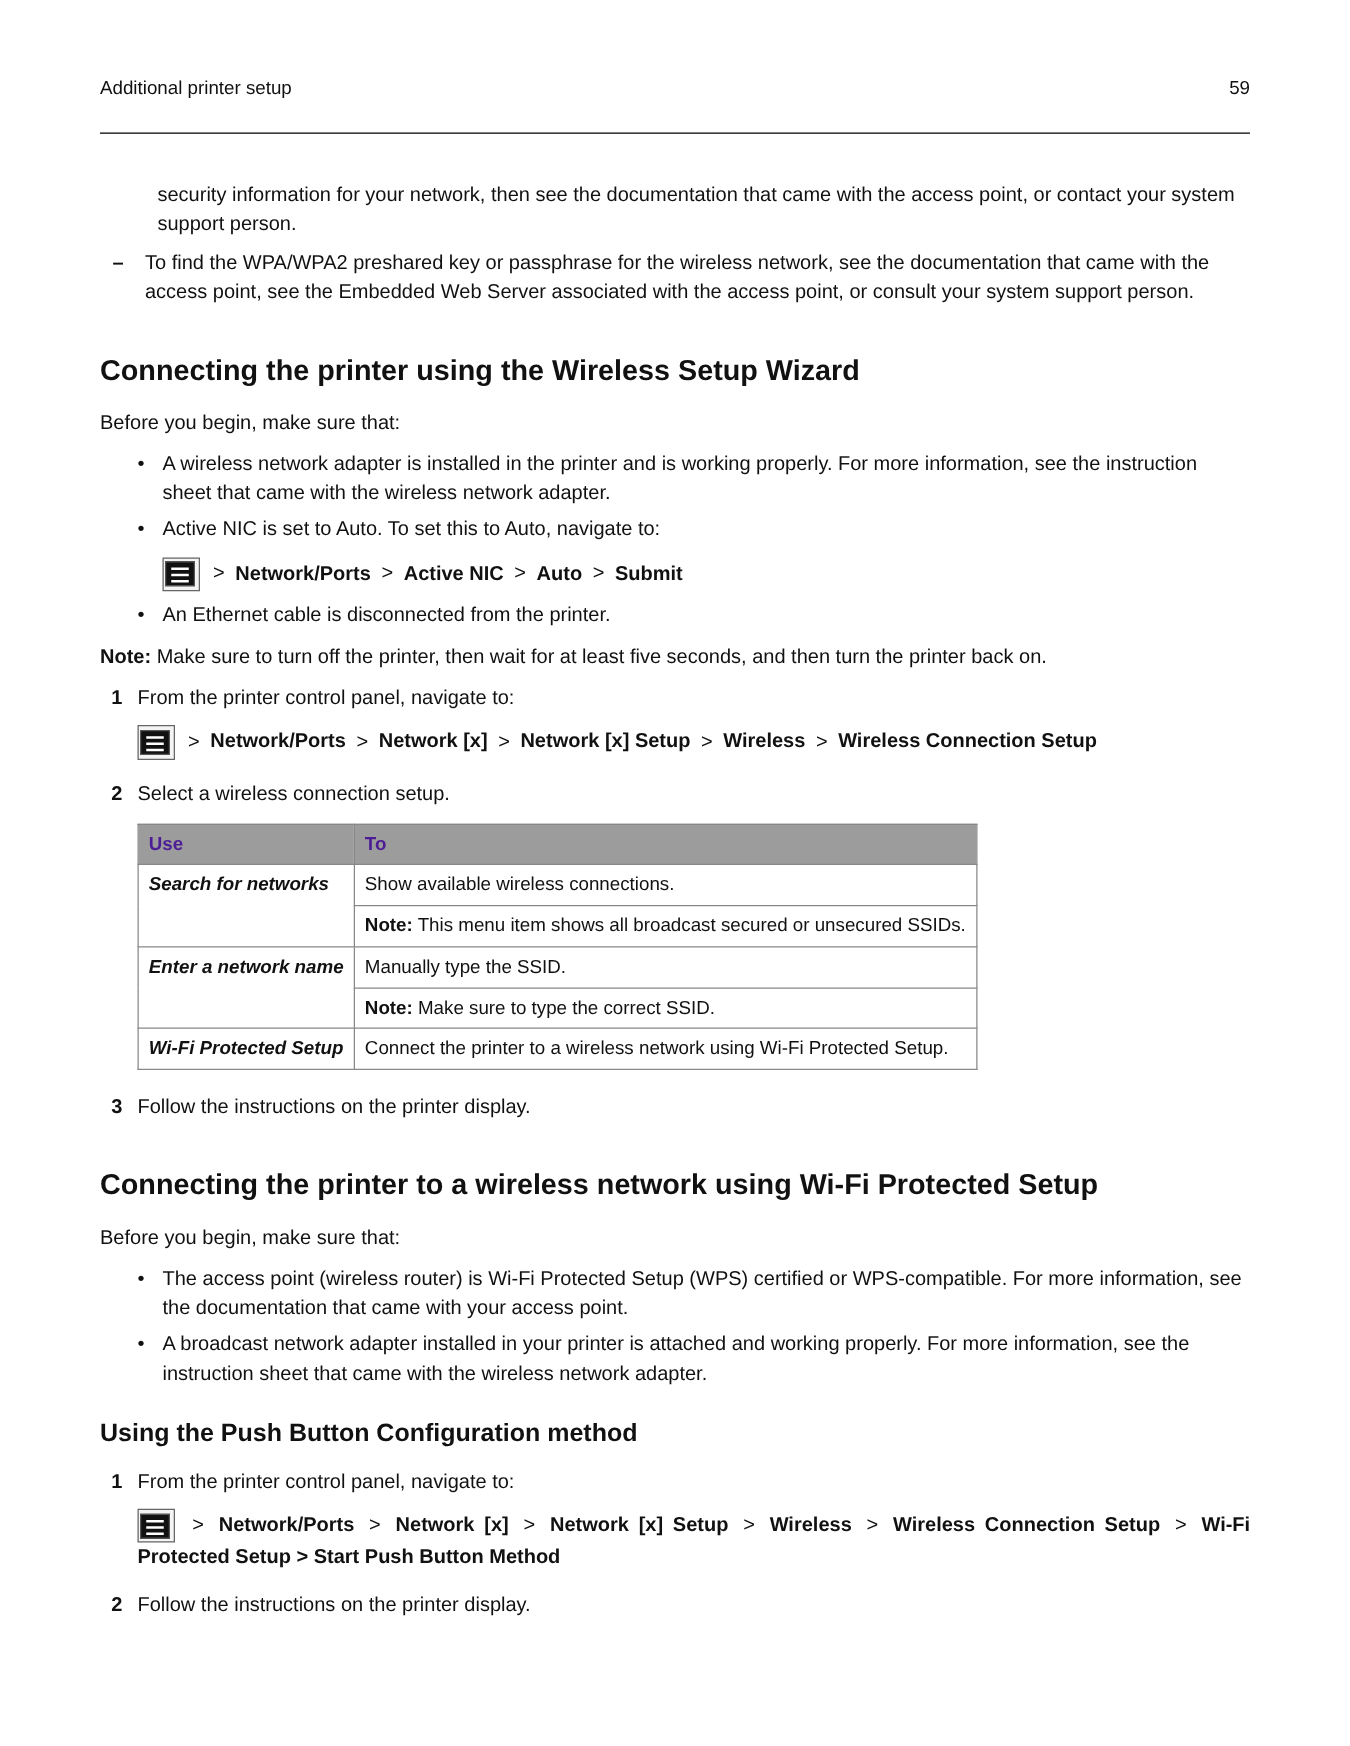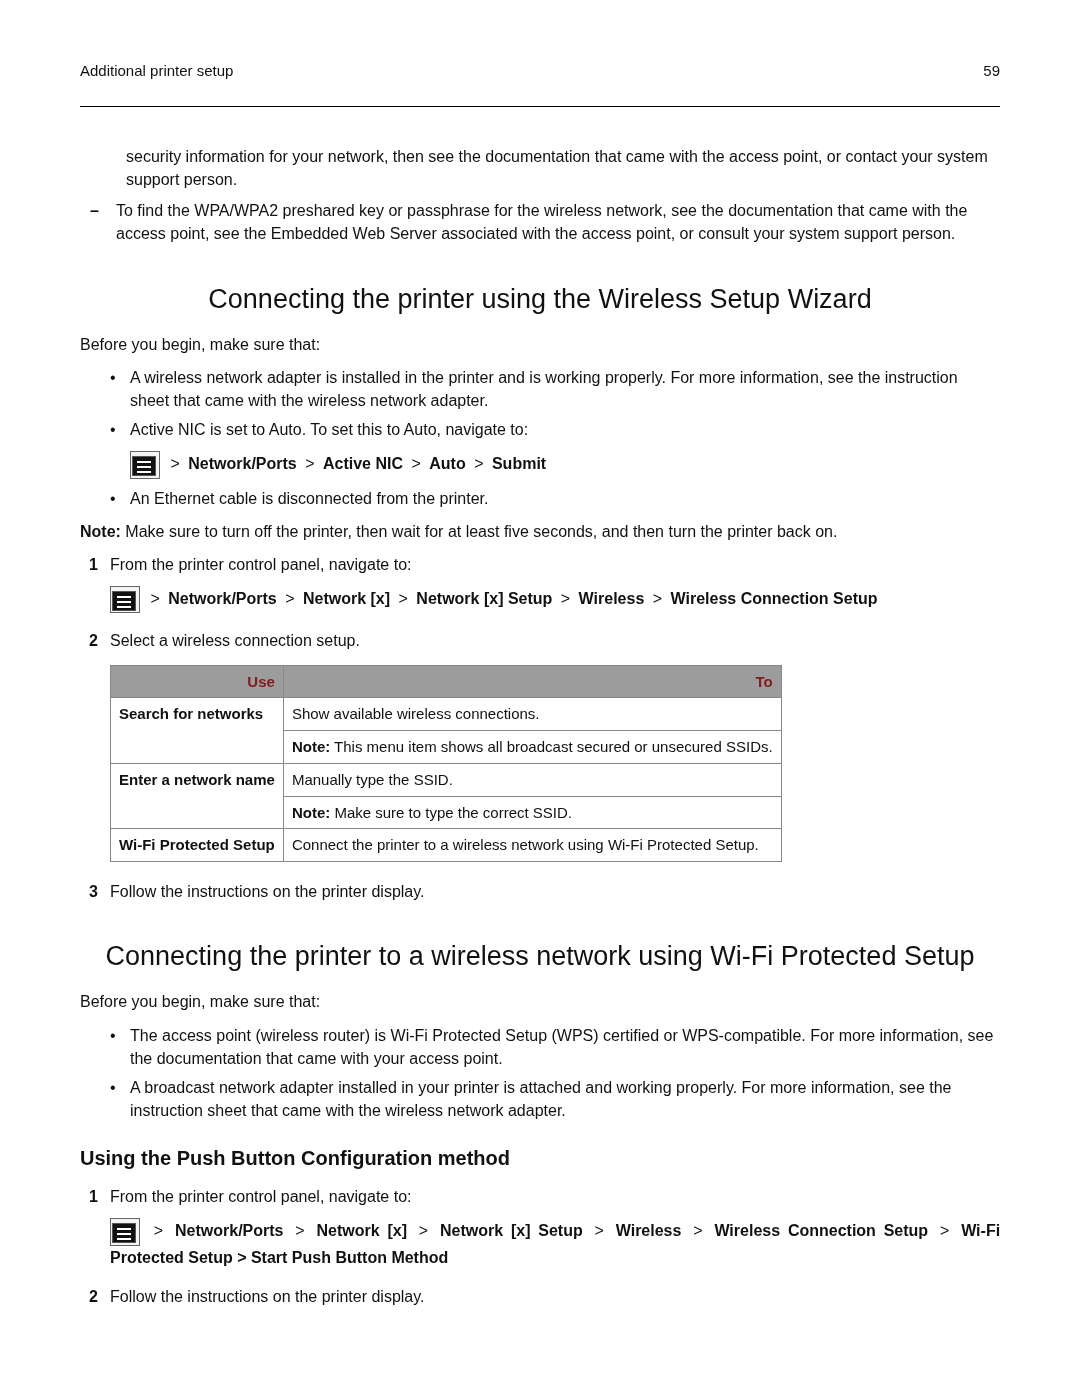--- a/index.html
+++ b/index.html
@@ -14,24 +14,23 @@
   }
   .header-row {
     display: flex;
     justify-content: space-between;
     border-bottom: 1.5px solid #000;
     padding-bottom: 24px;
     margin-bottom: 38px;
     font-size: 15px;
   }
   h2 {
-    font-size: 27px;
-    font-weight: 400;
+    font-size: 23px;
+    font-weight: 700;
     margin: 34px 0 14px 0;
-    text-align: center;
   }
   h3 {
     font-size: 20px;
     font-weight: 700;
     margin: 22px 0 12px 0;
   }
   p { margin: 8px 0; }
   .indent-block { margin-left: 46px; }
   .dash { display: flex; gap: 8px; margin: 6px 0 6px 10px; }
   .dash .mk { font-weight: 700; min-width: 14px; }
@@ -74,32 +73,32 @@
   .nav-path .sep { margin: 0 4px; }
   .nav-path b { font-weight: 700; }
   .note-line { margin: 0 0; }
   table.setup {
     border-collapse: collapse;
     margin: 10px 0 10px 30px;
     font-size: 15px;
   }
   table.setup th {
     background: #9c9c9c;
-    color: #7f1d1d;
+    color: #4c1d95;
     font-weight: 600;
-    text-align: right;
+    text-align: left;
     border: 1px solid #888;
     padding: 5px 8px;
   }
   table.setup td {
     border: 1px solid #888;
     padding: 5px 8px;
     vertical-align: top;
   }
-  table.setup .use-col { font-weight: 700; white-space: nowrap; }
+  table.setup .use-col { font-weight: 700; white-space: nowrap; font-style: italic; }
 </style>
 </head>
 <body>
 
 <div class="header-row">
   <span>Additional printer setup</span>
   <span>59</span>
 </div>
 
 <div class="indent-block">

